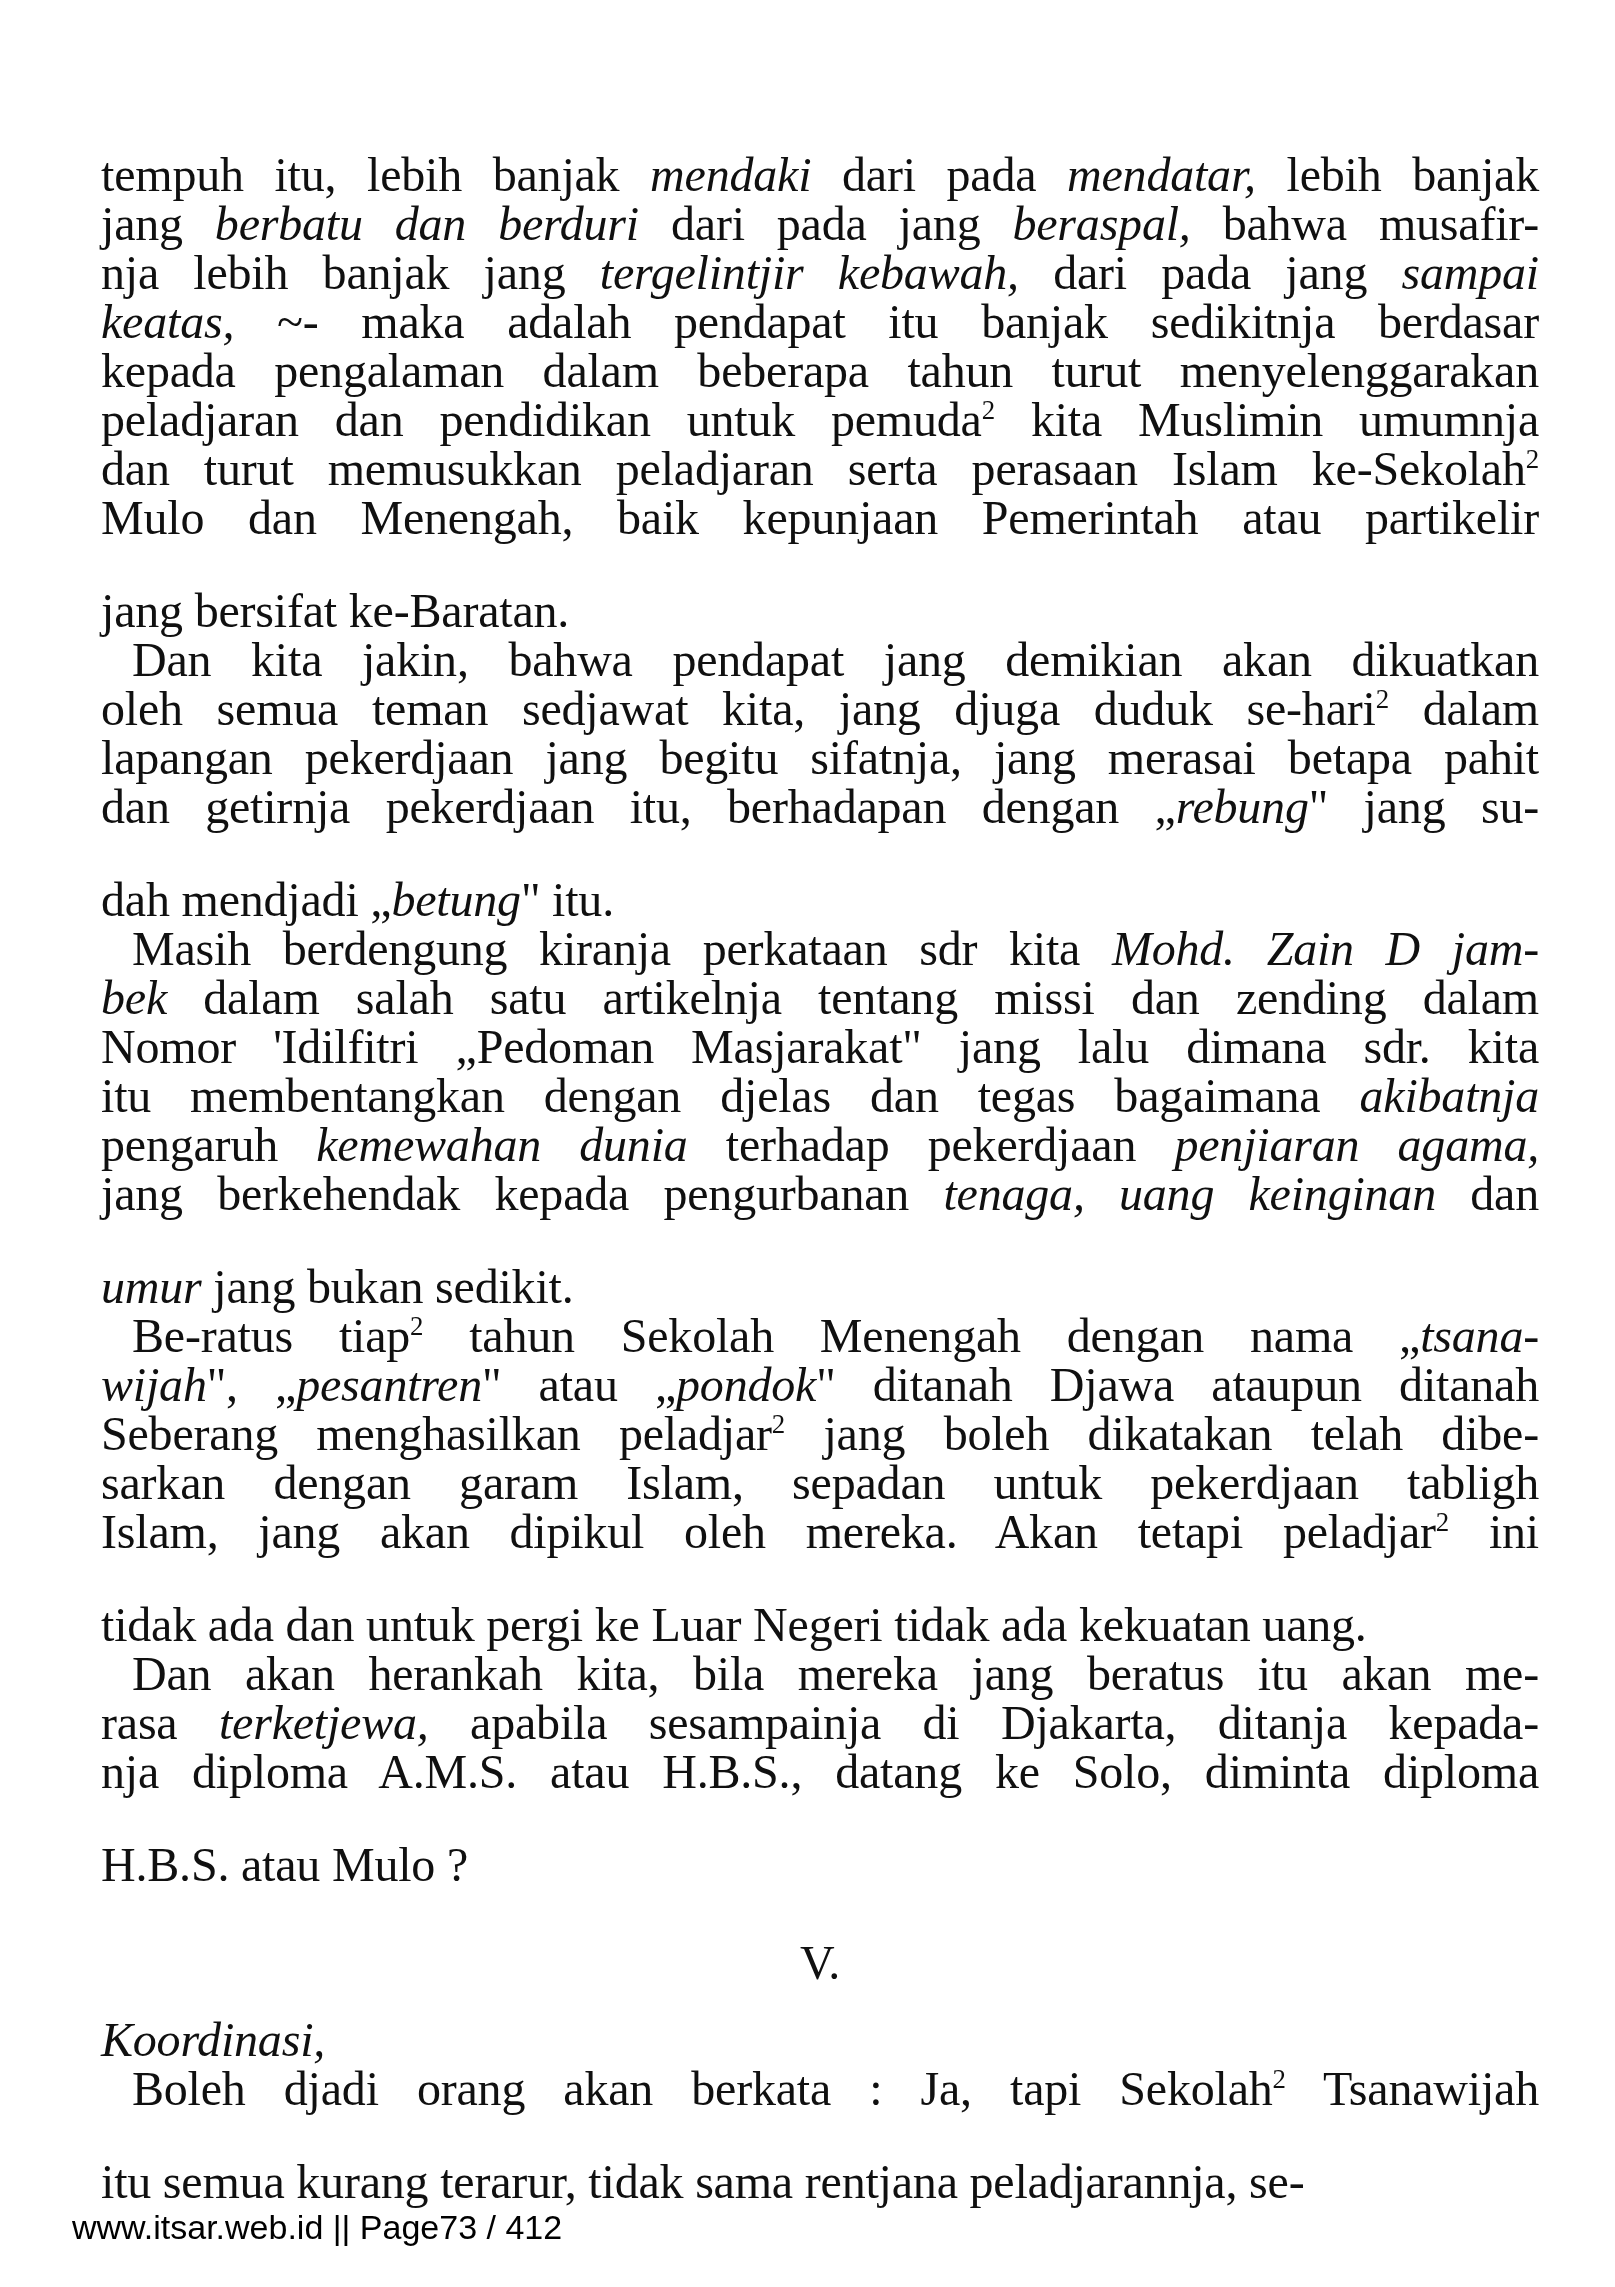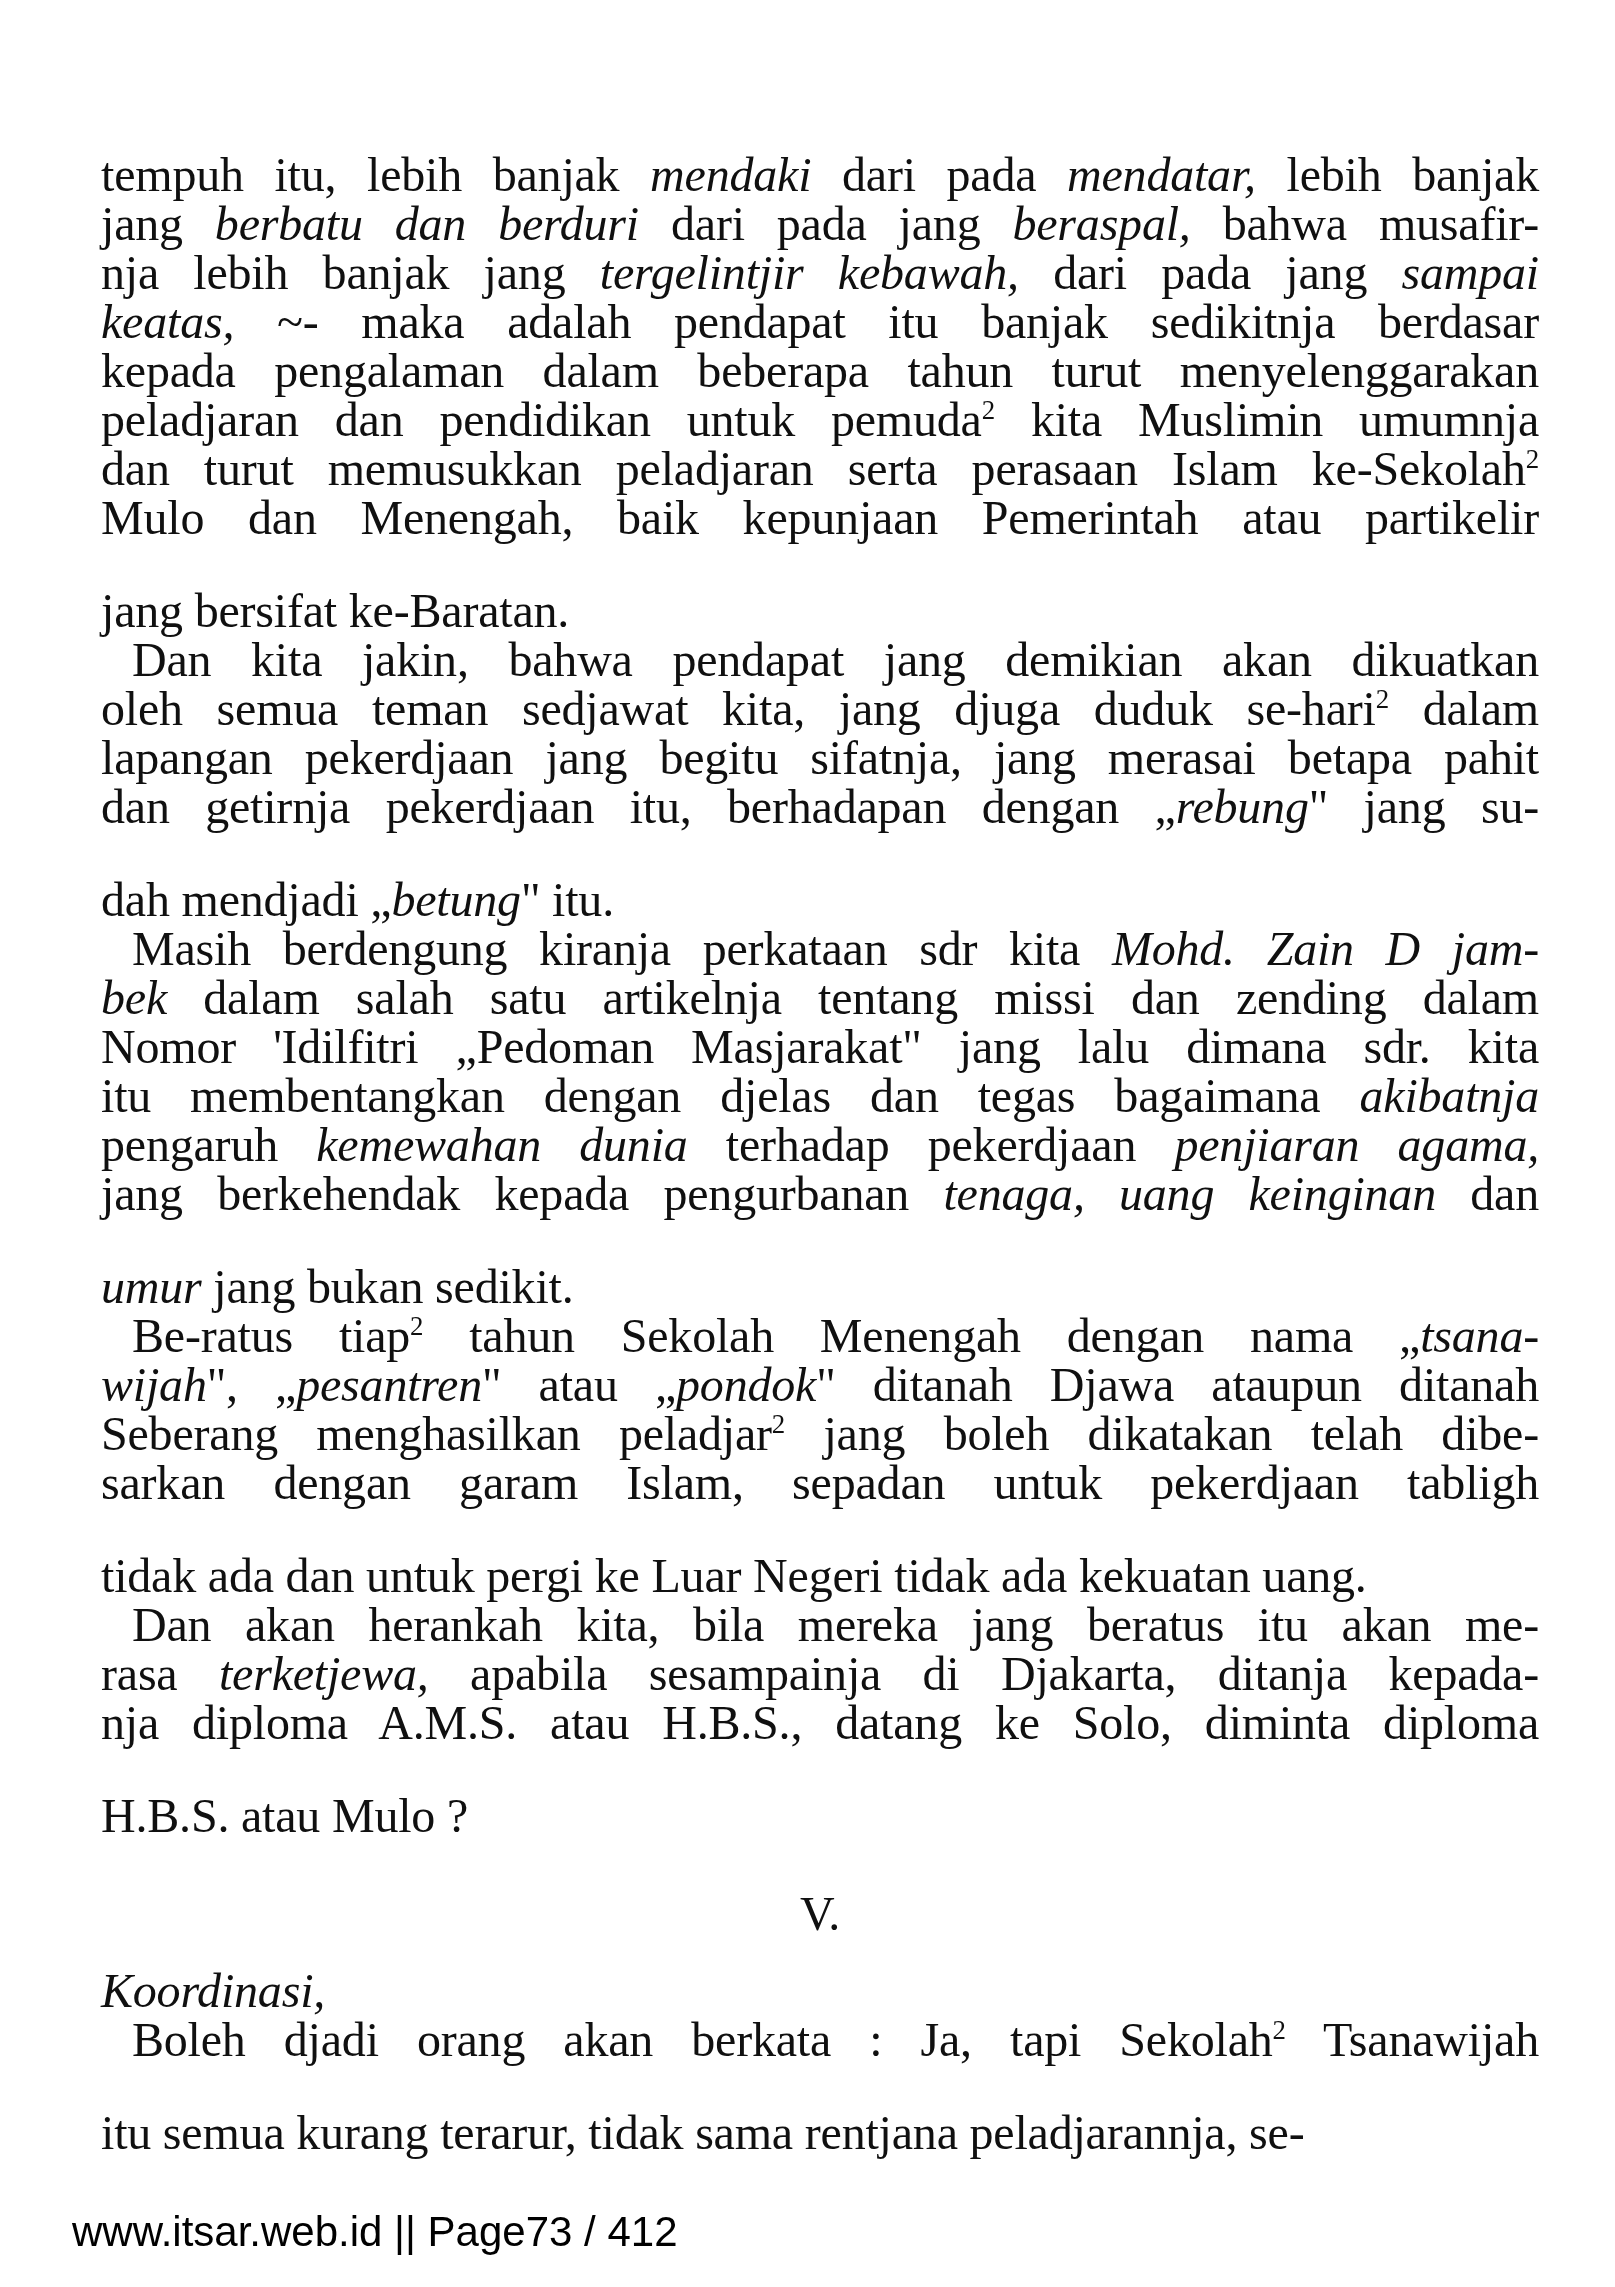--- a/index.html
+++ b/index.html
@@ -38,21 +38,21 @@
     text-align: center;
   }
   .label {
     margin-top: 28px; height: 49px;
     font-style: italic;
   }
   .footer {
     position: absolute;
     left: 72px; top: 2209px;
     font-family: "Liberation Sans", "DejaVu Sans", sans-serif;
-    font-size: 42px; line-height: 1.1;
+    font-size: 34px; line-height: 1.1;
     color: #000000;
   }
 </style>
 </head>
 <body>
 
 <main class="content">
     <div class="para">
       <div class="line"><span>tempuh itu, lebih banjak </span><em>mendaki</em><span> dari pada </span><em>mendatar,</em><span> lebih banjak</span></div>
       <div class="line"><span>jang </span><em>berbatu dan berduri</em><span> dari pada jang </span><em>beraspal,</em><span> bahwa musafir-</span></div>
@@ -78,20 +78,21 @@
       <div class="line"><span>itu membentangkan dengan djelas dan tegas bagaimana </span><em>akibatnja</em></div>
       <div class="line"><span>pengaruh </span><em>kemewahan dunia</em><span> terhadap pekerdjaan </span><em>penjiaran agama,</em></div>
       <div class="line"><span>jang berkehendak kepada pengurbanan </span><em>tenaga, uang keinginan</em><span> dan</span></div>
       <div class="line last"><em>umur</em><span> jang bukan sedikit.</span></div>
     </div>
     <div class="para">
       <div class="line indent"><span>Be-ratus tiap</span><sup>2</sup><span> tahun Sekolah Menengah dengan nama „</span><em>tsana-</em></div>
       <div class="line"><em>wijah</em><span>", „</span><em>pesantren</em><span>" atau „</span><em>pondok</em><span>" ditanah Djawa ataupun ditanah</span></div>
       <div class="line"><span>Seberang menghasilkan peladjar</span><sup>2</sup><span> jang boleh dikatakan telah dibe-</span></div>
       <div class="line"><span>sarkan dengan garam Islam, sepadan untuk pekerdjaan tabligh</span></div>
+      <div class="line"><span>Islam, jang akan dipikul oleh mereka. Akan tetapi peladjar</span><sup>2</sup><span> ini</span></div>
       <div class="line last"><span>tidak ada dan untuk pergi ke Luar Negeri tidak ada kekuatan uang.</span></div>
     </div>
     <div class="para">
       <div class="line indent"><span>Dan akan herankah kita, bila mereka jang beratus itu akan me-</span></div>
       <div class="line"><span>rasa </span><em>terketjewa,</em><span> apabila sesampainja di Djakarta, ditanja kepada-</span></div>
       <div class="line"><span>nja diploma A.M.S. atau H.B.S., datang ke Solo, diminta diploma</span></div>
       <div class="line last"><span>H.B.S. atau Mulo ?</span></div>
     </div>
     <div class="heading">V.</div>
     <div class="label">Koordinasi,</div>

